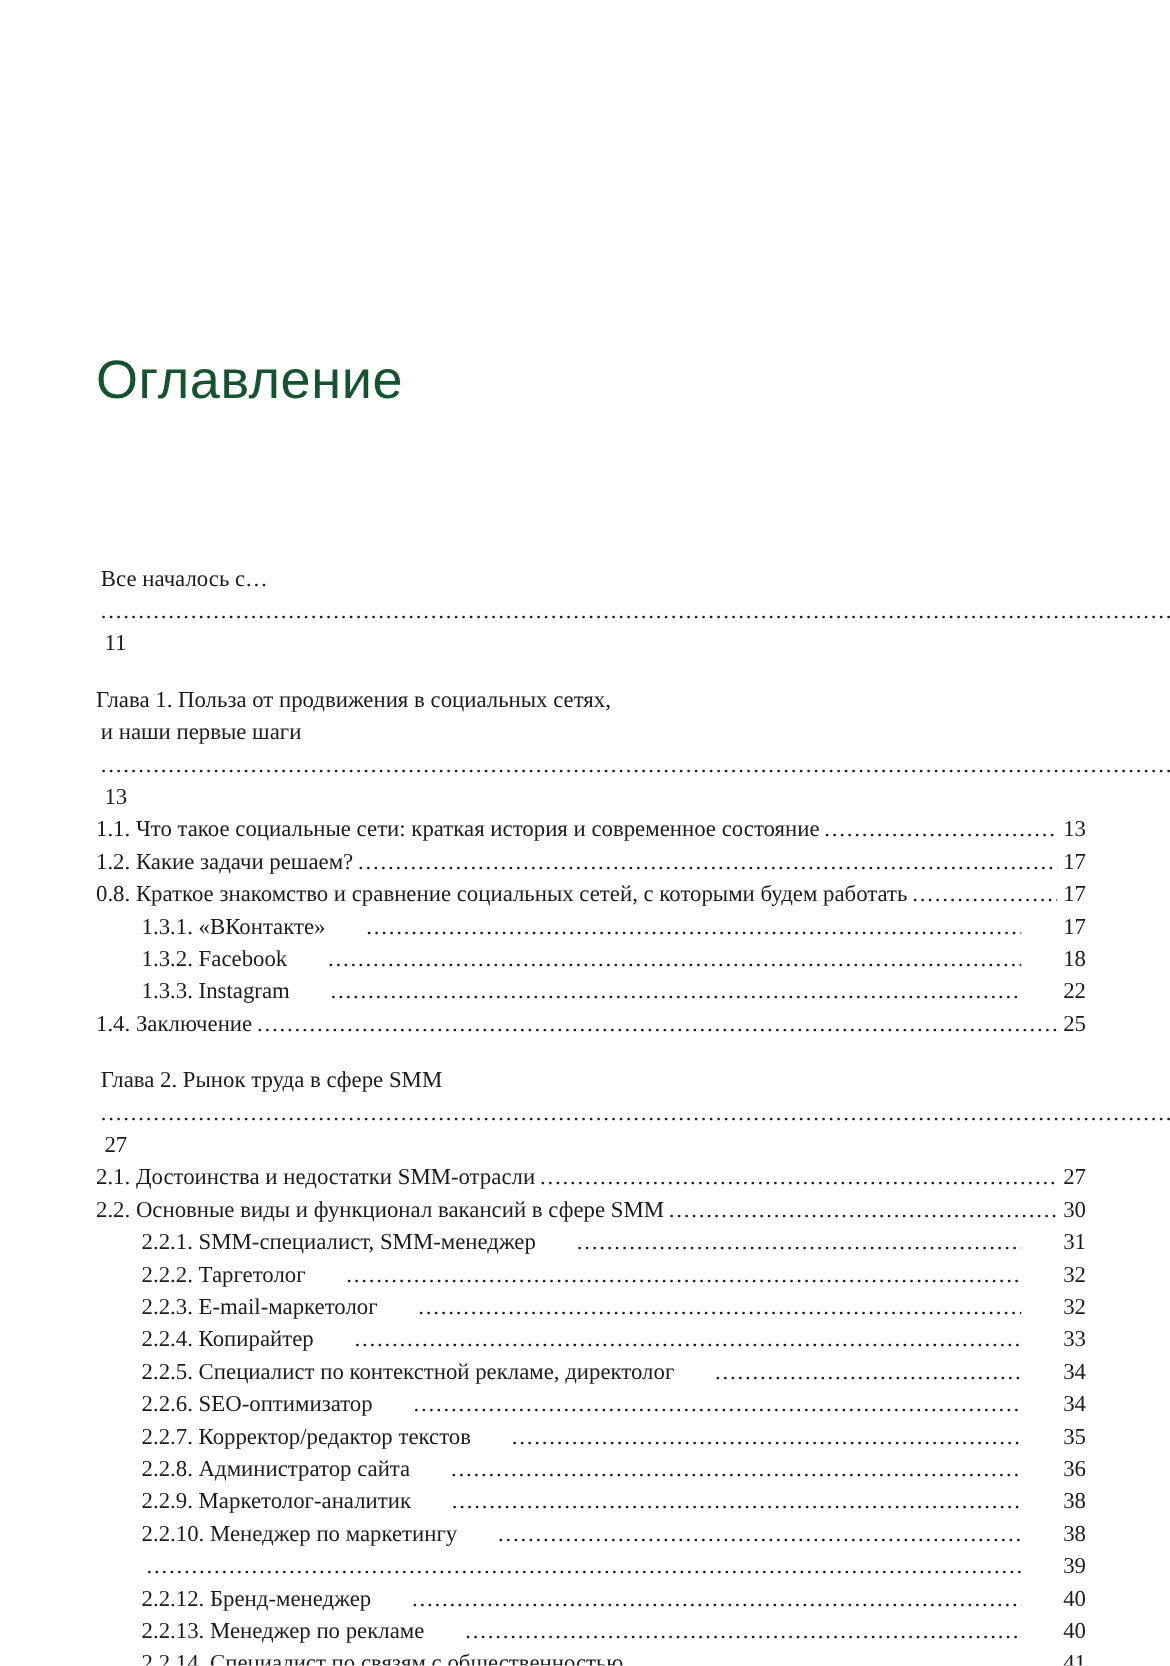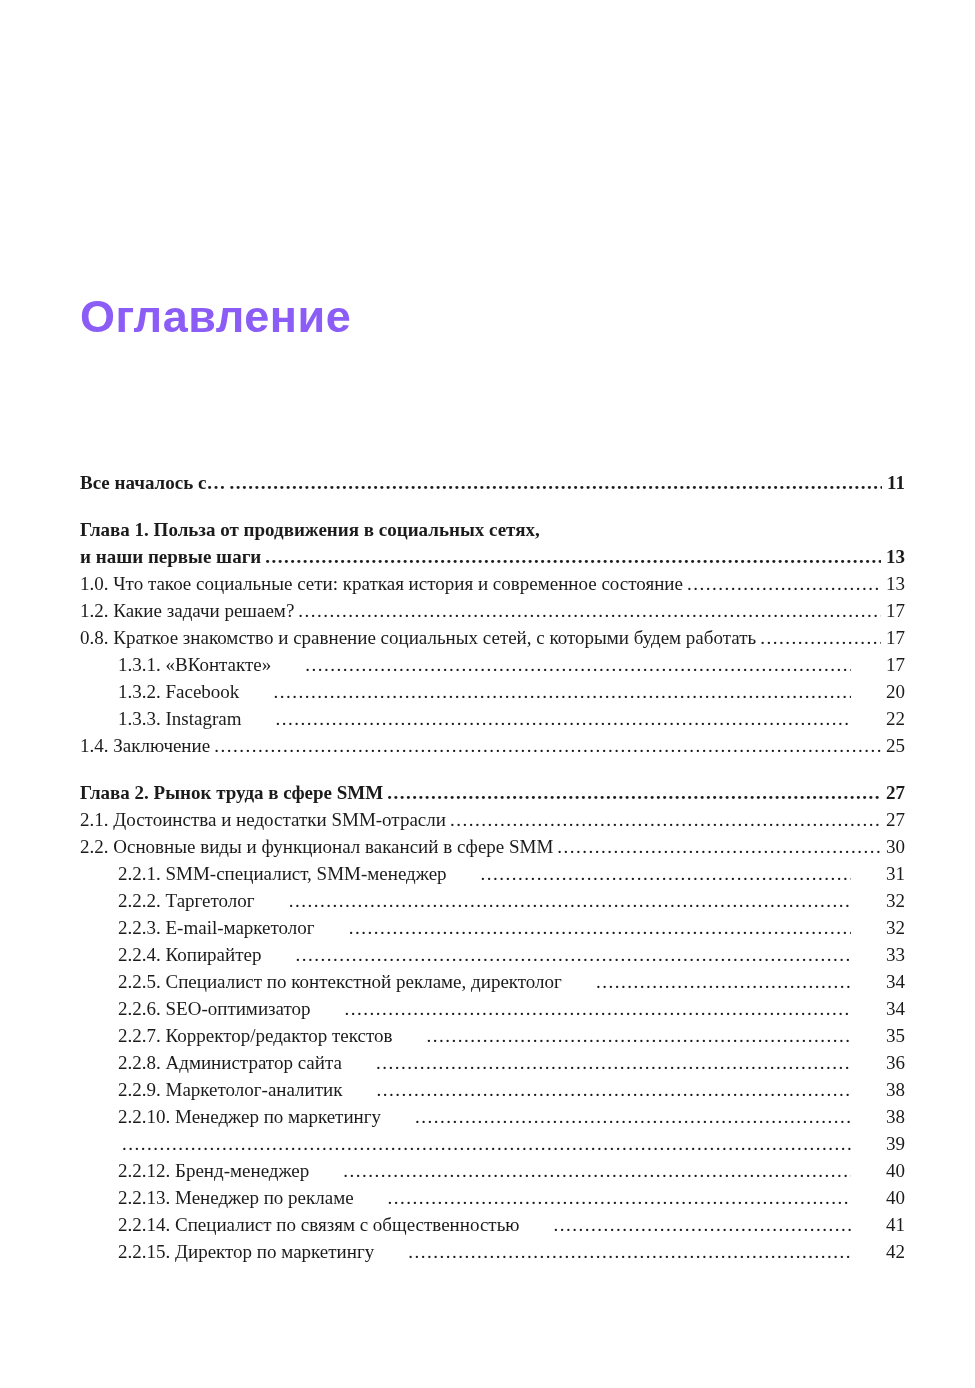--- a/index.html
+++ b/index.html
@@ -16,38 +16,39 @@
   }
   .page {
     box-sizing: border-box;
     width: 975px;
     height: 1388px;
     padding: 0 70px 0 80px;
   }
   .doc-title {
     margin: 293px 0 0 0;
     font-family: "Liberation Sans", sans-serif;
-    font-weight: 700;
+    font-weight: 400;
     font-size: 45px;
     line-height: 48px;
-    color: #8b5cf6;
+    color: #14532d;
     letter-spacing: 0.5px;
   }
   .toc {
     margin-top: 128px;
   }
   .toc-row {
     display: flex;
     align-items: baseline;
     font-size: 19px;
     line-height: 27px;
     white-space: nowrap;
   }
   .toc-row.bold {
-    font-weight: 700;
+    font-weight: 400;
+    flex-direction: column;
   }
   .toc-row.gap-top {
     margin-top: 20px;
   }
   .toc-row.indent-1 {
     padding-left: 38px;
     gap: 30px;
   }
   .toc-label {
     flex: 0 0 auto;
@@ -83,21 +84,21 @@
       <div class="toc-row bold gap-top no-page">
     <span class="toc-label">Глава 1. Польза от продвижения в социальных сетях,</span>
 
   </div>
       <div class="toc-row bold">
     <span class="toc-label">и наши первые шаги</span>
     <span class="toc-leader"></span>
     <span class="toc-page">13</span>
   </div>
       <div class="toc-row">
-    <span class="toc-label">1.0. Что такое социальные сети: краткая история и современное состояние</span>
+    <span class="toc-label">1.1. Что такое социальные сети: краткая история и современное состояние</span>
     <span class="toc-leader"></span>
     <span class="toc-page">13</span>
   </div>
       <div class="toc-row">
     <span class="toc-label">1.2. Какие задачи решаем?</span>
     <span class="toc-leader"></span>
     <span class="toc-page">17</span>
   </div>
       <div class="toc-row">
     <span class="toc-label">0.8. Краткое знакомство и сравнение социальных сетей, с которыми будем работать</span>
@@ -105,21 +106,21 @@
     <span class="toc-page">17</span>
   </div>
       <div class="toc-row indent-1">
     <span class="toc-label">1.3.1. «ВКонтакте»</span>
     <span class="toc-leader"></span>
     <span class="toc-page">17</span>
   </div>
       <div class="toc-row indent-1">
     <span class="toc-label">1.3.2. Facebook</span>
     <span class="toc-leader"></span>
-    <span class="toc-page">20</span>
+    <span class="toc-page">18</span>
   </div>
       <div class="toc-row indent-1">
     <span class="toc-label">1.3.3. Instagram</span>
     <span class="toc-leader"></span>
     <span class="toc-page">22</span>
   </div>
       <div class="toc-row">
     <span class="toc-label">1.4. Заключение</span>
     <span class="toc-leader"></span>
     <span class="toc-page">25</span>

